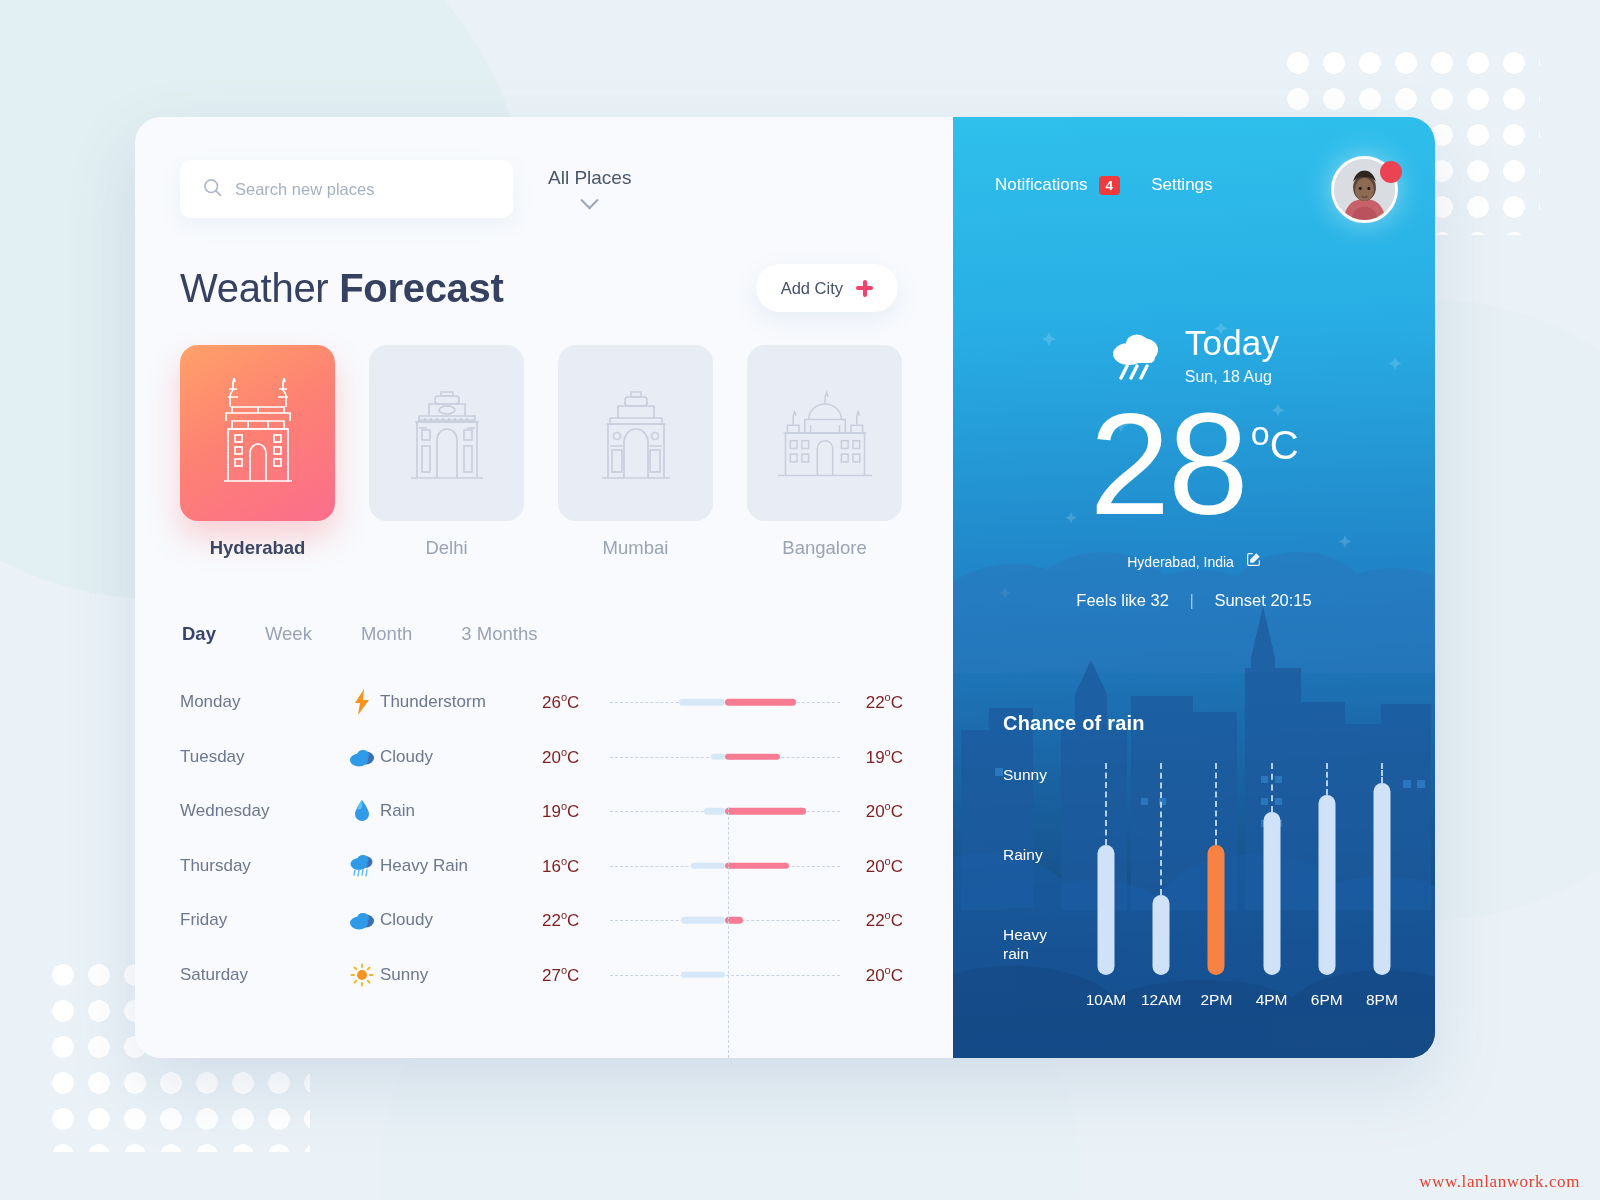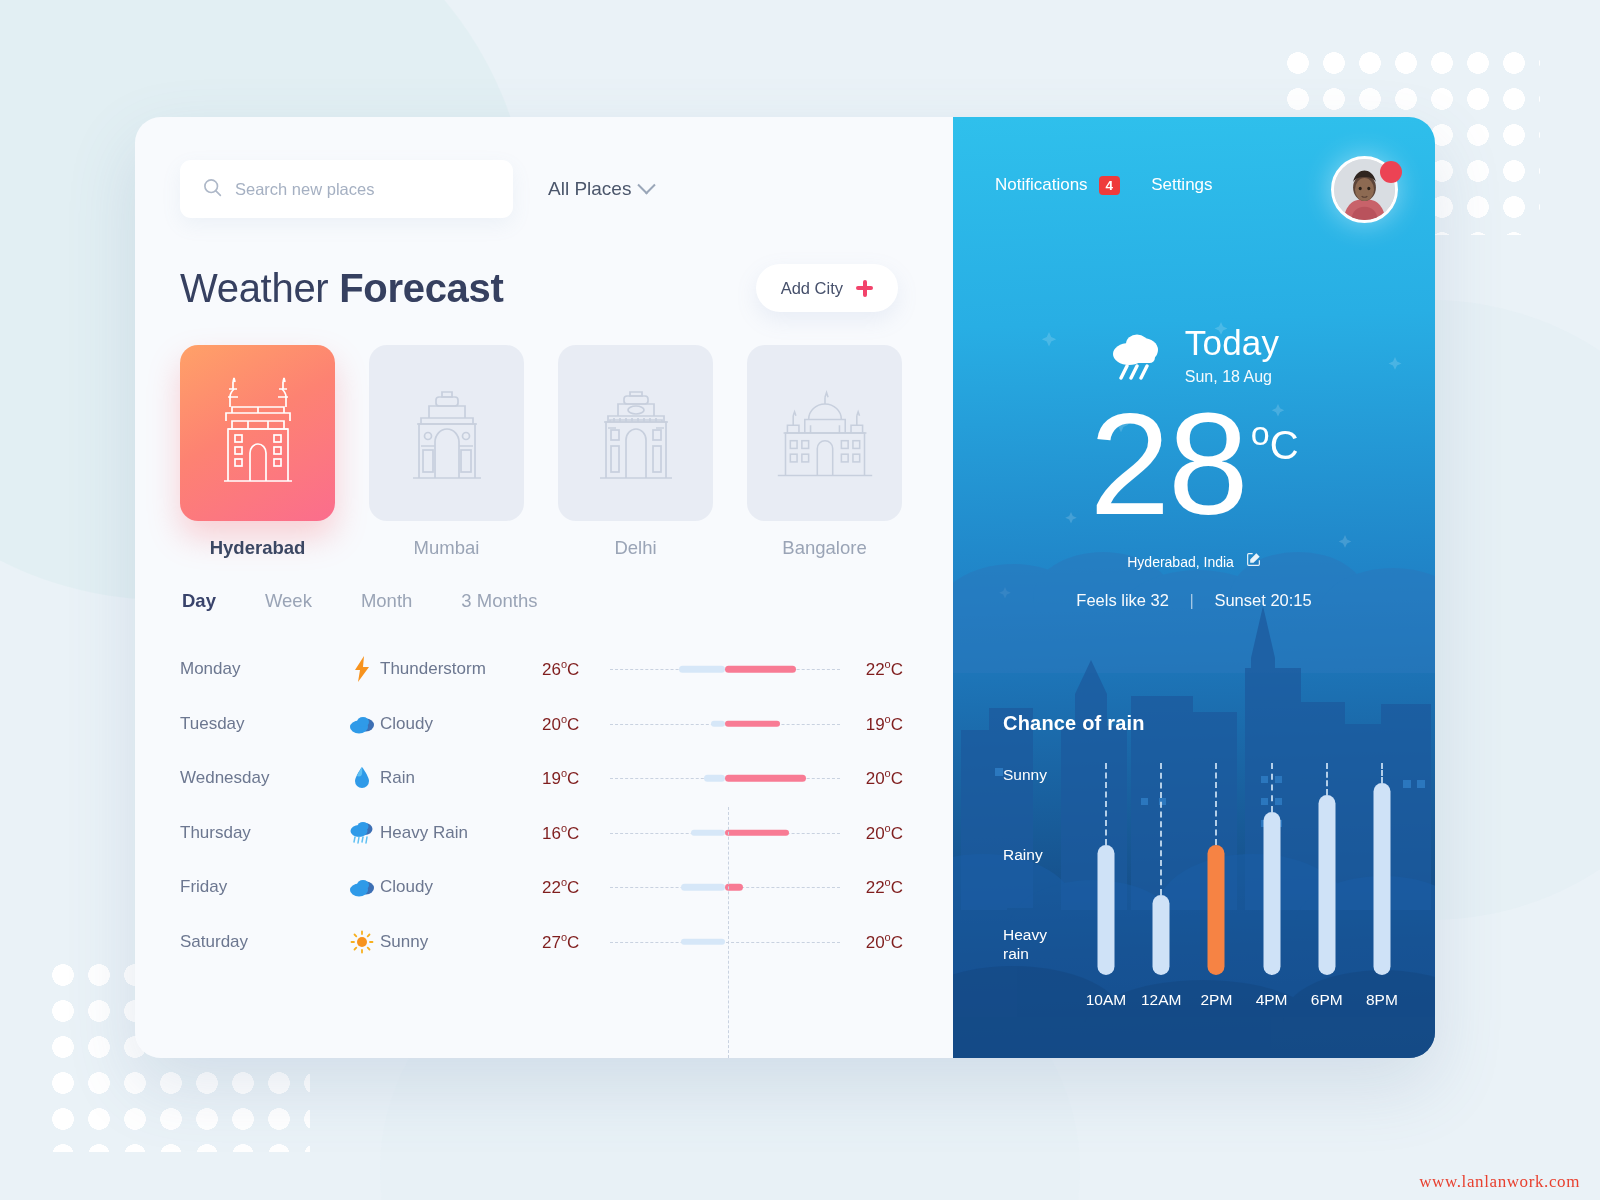--- a/index.html
+++ b/index.html
@@ -65,21 +65,21 @@
   }
   .search-ico { flex: 0 0 auto; }
   .search input {
     border: 0; outline: 0; background: transparent; flex: 1;
     font-family: "Liberation Sans", sans-serif;
     font-size: 16.5px; color: #6d7a90;
   }
   .search input::placeholder { color: #a5b0c2; }
   .places {
     display: flex; align-items: center; gap: 9px;
-    font-size: 19px; color: #4b566b; font-weight: 500;
+    font-size: 19px; color: #4b566b; font-weight: 500; flex-direction: column;
   }
   .chev { width: 13px; height: 13px; border-right: 2.2px solid #9aa6b8;
           border-bottom: 2.2px solid #9aa6b8; transform: rotate(45deg) translate(-3px,-3px); }
 
   .headrow { display: flex; align-items: center; justify-content: space-between;
              margin-top: 46px; padding-right: 10px; }
   .title { font-size: 40px; color: #364060; letter-spacing: -.3px; }
   .title b { font-weight: 700; }
   .title span { font-weight: 300; }
   .addcity {
@@ -105,21 +105,21 @@
   .city.active .thumb {
     background: linear-gradient(150deg,#ffa168 0%,#fd8272 45%,#fb6d8d 100%);
     box-shadow: 0 16px 32px rgba(250,120,130,.33);
   }
   .city .cname {
     text-align: center; margin-top: 16px; font-size: 18.5px; color: #9aa4b6;
   }
   .city.active .cname { color: #3b4763; font-weight: 600; }
 
   
-  .tabs { display: flex; gap: 49px; margin-top: 31px; padding-left: 2px; }
+  .tabs { display: flex; gap: 49px; margin-top: 64px; padding-left: 2px; }
   .tab { font-size: 18.5px; color: #9aa4b6; cursor: pointer; }
   .tab.active { color: #39436b; font-weight: 700; }
 
   
   .flist { margin-top: 30px; }
   .frow { display: flex; align-items: center; height: 54.5px; }
   .f-day { width: 164px; font-size: 17px; color: #6c7790; }
   .f-ico { width: 36px; display: flex; align-items: center; justify-content: center; }
   .f-cond { width: 162px; font-size: 17px; color: #6c7790; }
   .f-tl, .f-tr { width: 68px; font-size: 17px; color: #7f1d1d; position: relative; }
@@ -286,56 +286,56 @@
             <path d="M23 12V5M73 12V5M23 5l1-4 1 4M73 5l1-4 1 4"></path>
             <path d="M38 44v8M58 44v8M48 30v6"></path>
           </svg>
         </div>
         <div class="cname">Hyderabad</div>
       </div>
 
       <div class="city">
         <div class="thumb">
           <svg width="96" height="110" viewBox="0 0 96 110" fill="none" stroke="#c7cfdd" stroke-width="1.7">
-            <path d="M14 100h68M20 100V46h56v54"></path>
-            <path d="M18 46h60M22 46v-6h52v6"></path>
-            <path d="M30 40V28h36v12"></path>
-            <rect x="37" y="19" width="22" height="9" rx="3"></rect>
-            <path d="M43 14h10v5H43z"></path>
-            <path d="M36 100V64c0-7 5.4-13 12-13s12 6 12 13v36"></path>
-            <circle cx="29" cy="58" r="3.5"></circle>
-              <circle cx="67" cy="58" r="3.5"></circle>
-            <rect x="24" y="72" width="10" height="22"></rect>
-              <rect x="62" y="72" width="10" height="22"></rect>
-            <path d="M22 68h14M60 68h14"></path>
-          </svg>
-        </div>
-        <div class="cname">Mumbai</div>
-      </div>
-
-      <div class="city">
-        <div class="thumb">
-          <svg width="96" height="110" viewBox="0 0 96 110" fill="none" stroke="#c7cfdd" stroke-width="1.7">
             <path d="M12 100h72M18 100V44h60v56"></path>
             <path d="M16 44h64M20 44v-6h56v6"></path>
             <path d="M30 38V26h36v12"></path>
             <rect x="36" y="18" width="24" height="8" rx="3"></rect>
             <path d="M42 14h12v4H42z"></path>
             <ellipse cx="48" cy="32" rx="8" ry="4"></ellipse>
             <path d="M38 100V62c0-6 4.5-11 10-11s10 5 10 11v38"></path>
             <rect x="23" y="52" width="8" height="10"></rect>
               <rect x="65" y="52" width="8" height="10"></rect>
             <rect x="23" y="68" width="8" height="26"></rect>
               <rect x="65" y="68" width="8" height="26"></rect>
             <path d="M20 50h8M68 50h8"></path>
             <path d="M22 44v-2h52v2"></path>
             <path d="M26 44v-4M32 44v-4M38 44v-4M44 44v-4M50 44v-4M56 44v-4M62 44v-4M68 44v-4"></path>
           </svg>
         </div>
         <div class="cname">Delhi</div>
+      </div>
+
+      <div class="city">
+        <div class="thumb">
+          <svg width="96" height="110" viewBox="0 0 96 110" fill="none" stroke="#c7cfdd" stroke-width="1.7">
+            <path d="M14 100h68M20 100V46h56v54"></path>
+            <path d="M18 46h60M22 46v-6h52v6"></path>
+            <path d="M30 40V28h36v12"></path>
+            <rect x="37" y="19" width="22" height="9" rx="3"></rect>
+            <path d="M43 14h10v5H43z"></path>
+            <path d="M36 100V64c0-7 5.4-13 12-13s12 6 12 13v36"></path>
+            <circle cx="29" cy="58" r="3.5"></circle>
+              <circle cx="67" cy="58" r="3.5"></circle>
+            <rect x="24" y="72" width="10" height="22"></rect>
+              <rect x="62" y="72" width="10" height="22"></rect>
+            <path d="M22 68h14M60 68h14"></path>
+          </svg>
+        </div>
+        <div class="cname">Mumbai</div>
       </div>
 
       <div class="city">
         <div class="thumb">
           <svg width="106" height="108" viewBox="0 0 110 108" fill="none" stroke="#c7cfdd" stroke-width="1.6">
             <path d="M6 98h98"></path>
             <path d="M14 98V54h82v44"></path>
             <path d="M12 54h86"></path>
             <path d="M34 54V40h42v14"></path>
             <path d="M38 40c0-9 7.6-16 17-16s17 7 17 16"></path>

